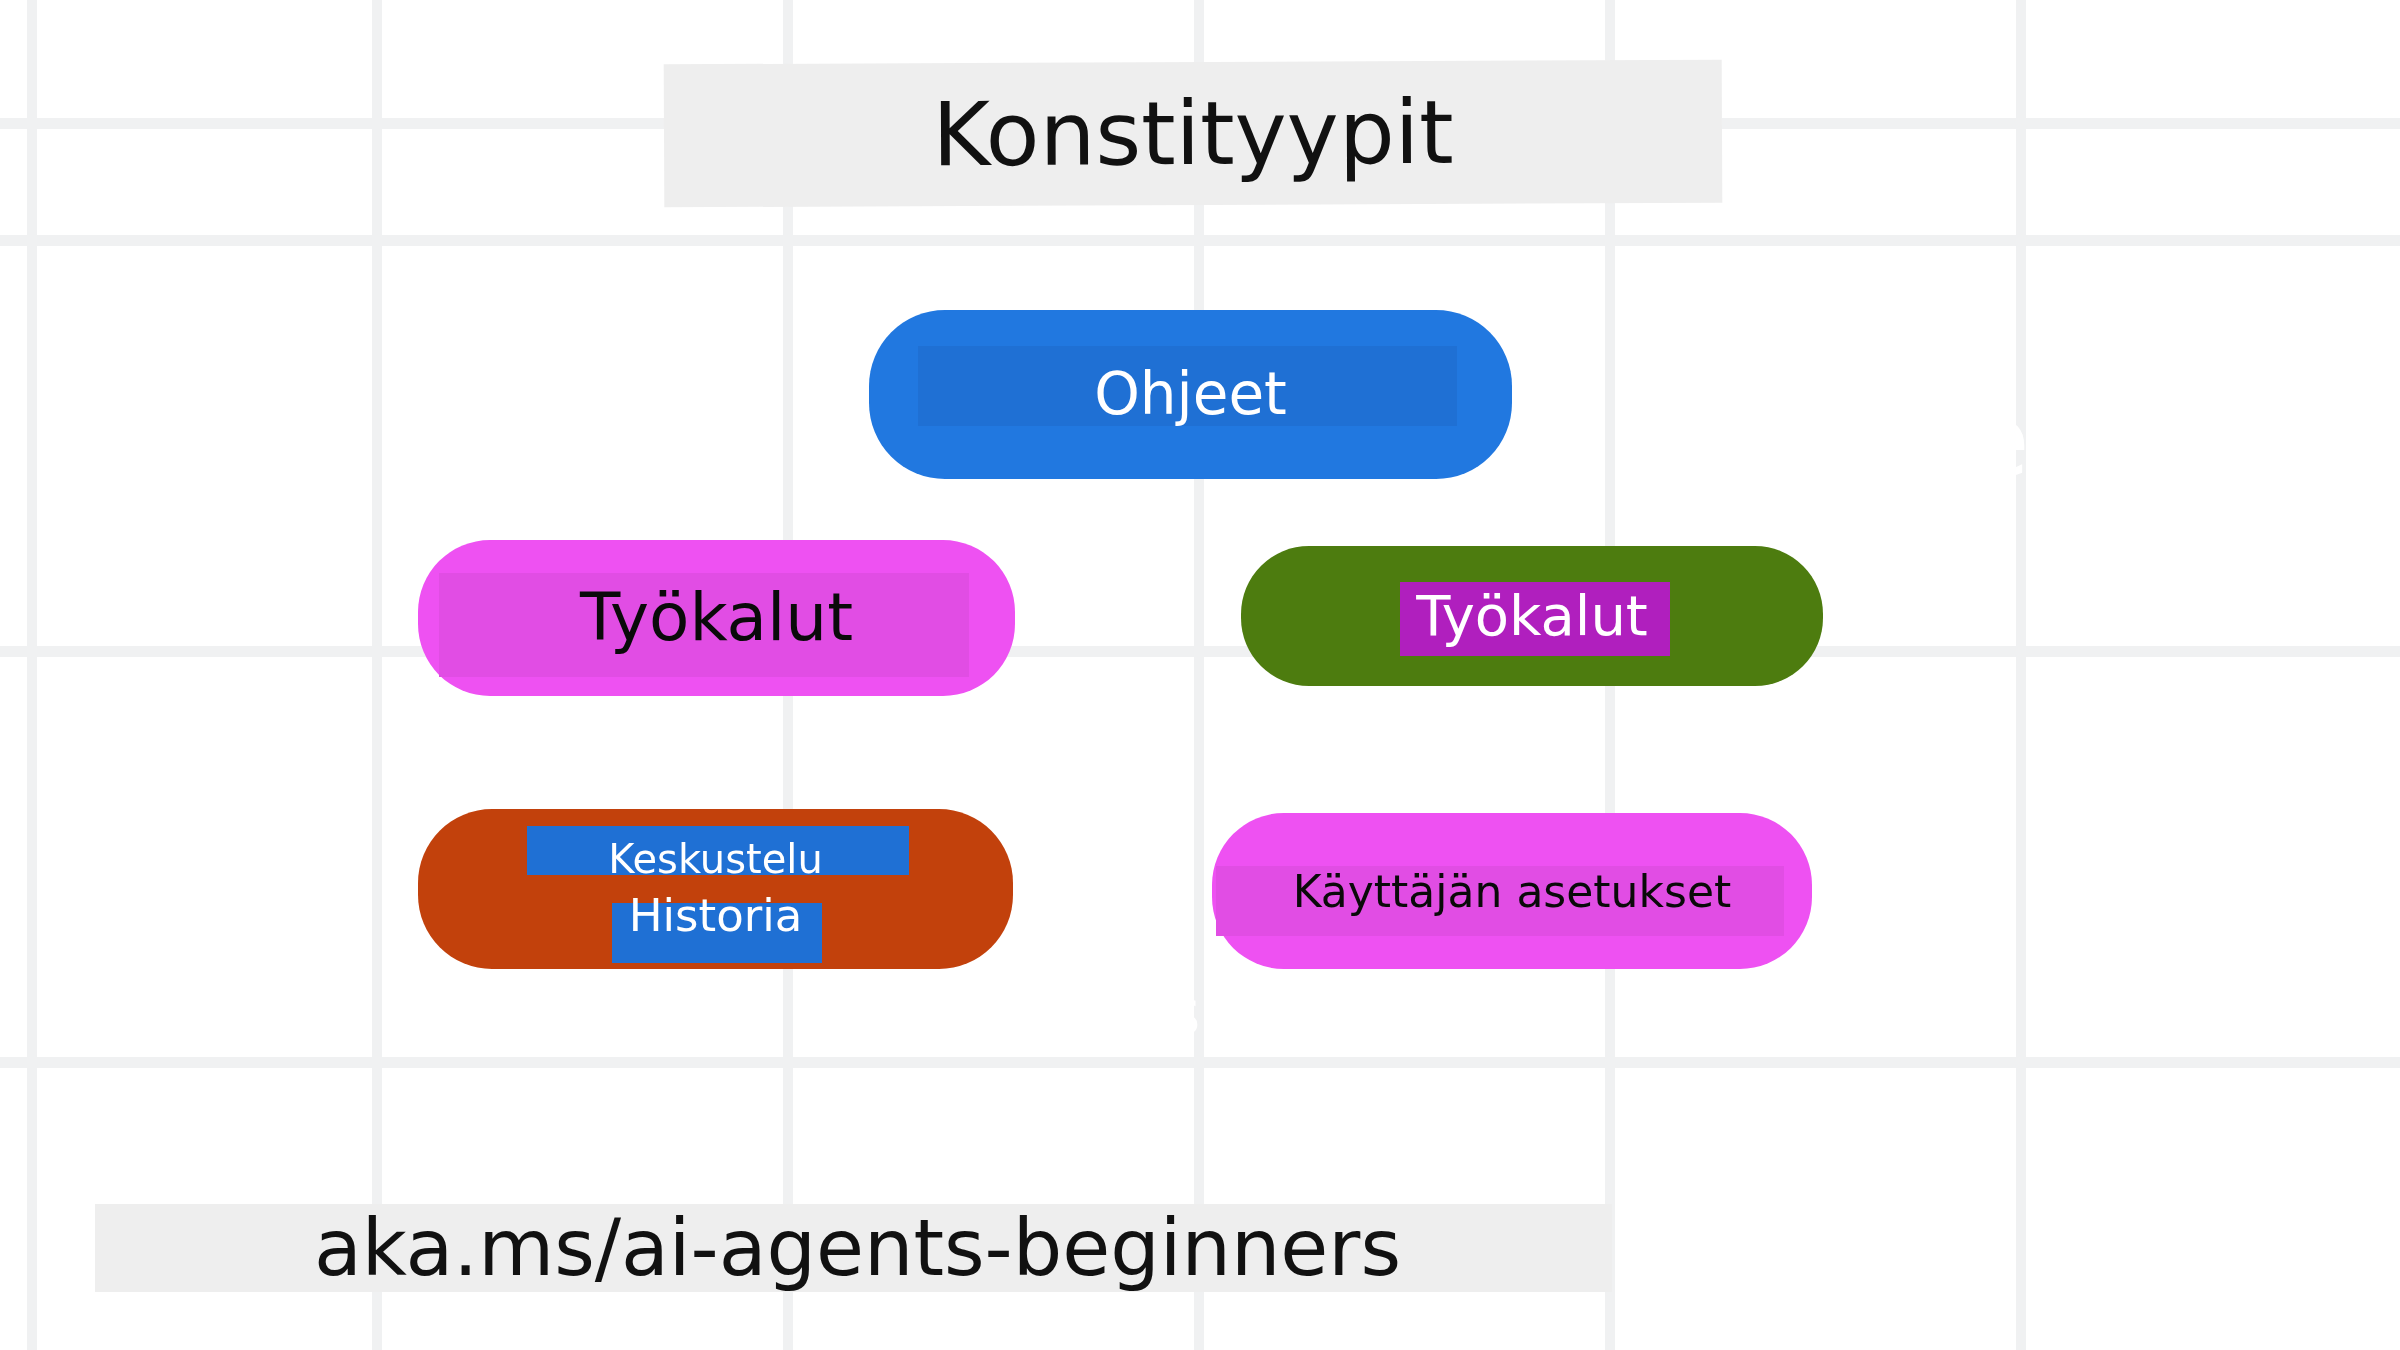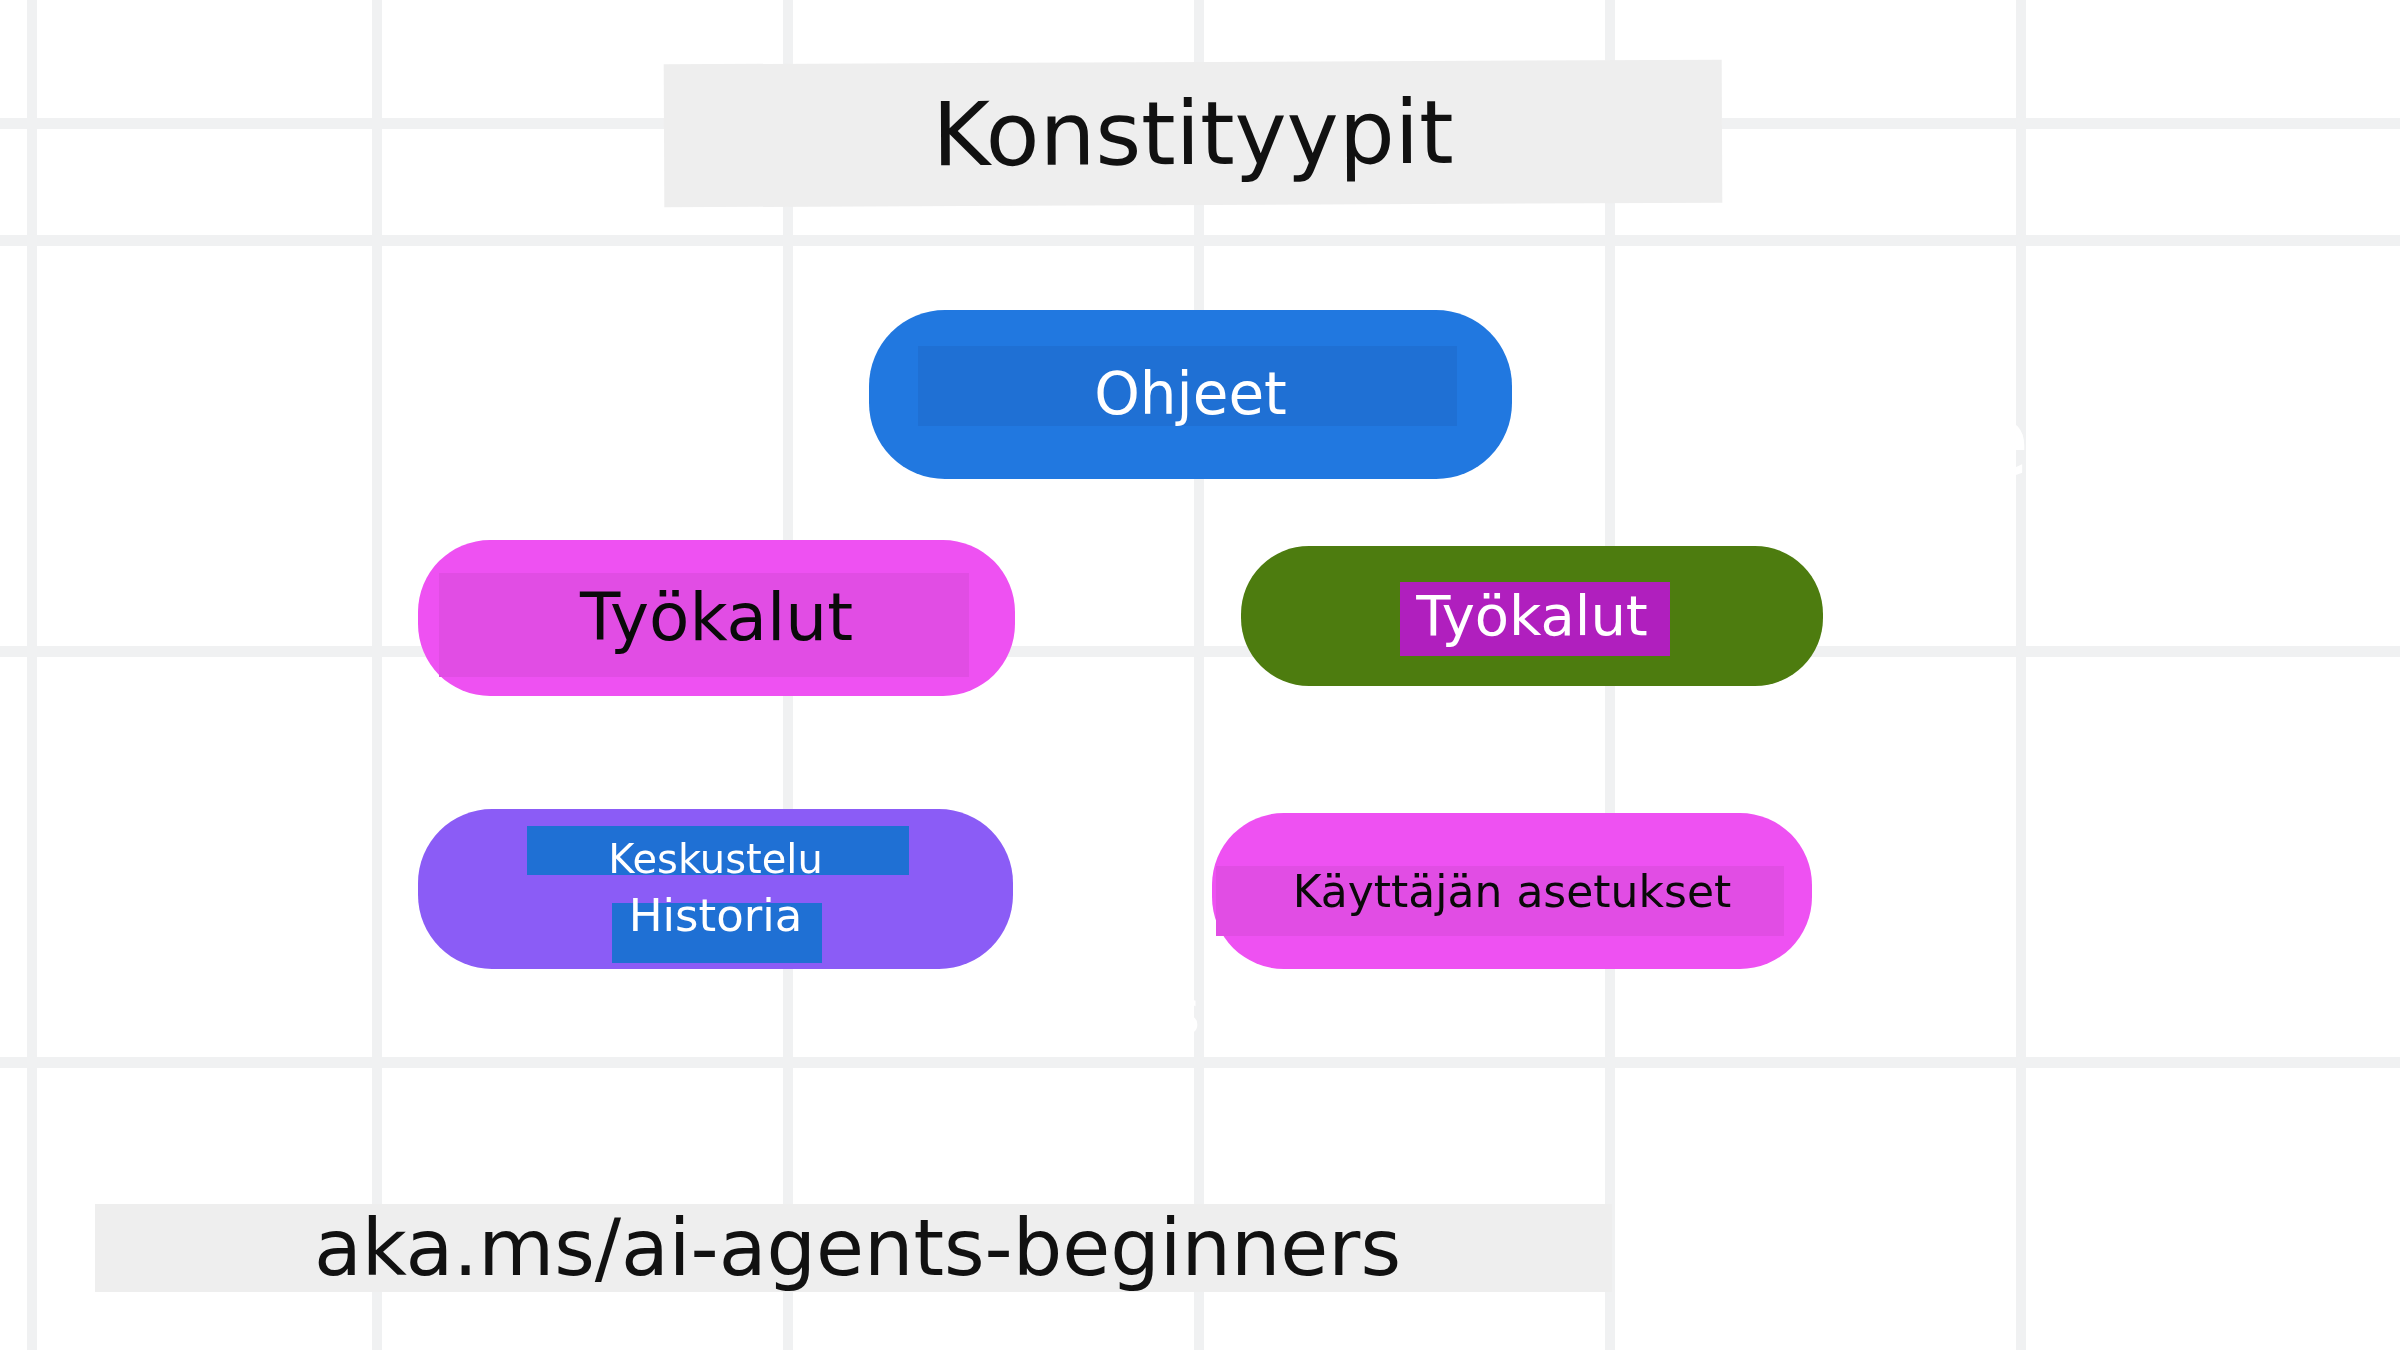--- a/index.html
+++ b/index.html
@@ -84,21 +84,21 @@
 
   .pill-tyokalut {
     left: 1241px; top: 514px; width: 582px; height: 140px;
     border-radius: 68px; background: #4d7c0f; text-align: center;
   }
   .pill-tyokalut .hl { left: 159px; top: 36px; width: 270px; height: 74px; background: #b01fbe; }
   .pill-tyokalut .lbl { color: #ffffff; font-size: 56px; }
 
   .pill-keskustelu {
     left: 418px; top: 777px; width: 595px; height: 160px;
-    border-radius: 74px; background: #8b5cf6;
+    border-radius: 74px; background: #c2410c;
     flex-direction: column;
     justify-content: center;
     gap: 10px;
   }
   .pill-keskustelu .hl1 { position: absolute; left: 109px; top: 17px;  width: 382px; height: 49px; background: #1f70d4; }
   .pill-keskustelu .hl2 { position: absolute; left: 194px; top: 94px;  width: 210px; height: 60px; background: #1f70d4; }
   .pill-keskustelu .lbl1 { position: relative; z-index: 2; color: #ffffff; font-size: 40px; line-height: 1.1; }
   .pill-keskustelu .lbl2 { position: relative; z-index: 2; color: #ffffff; font-size: 45px; line-height: 1.1; }
 
   .pill-kayttajan {

